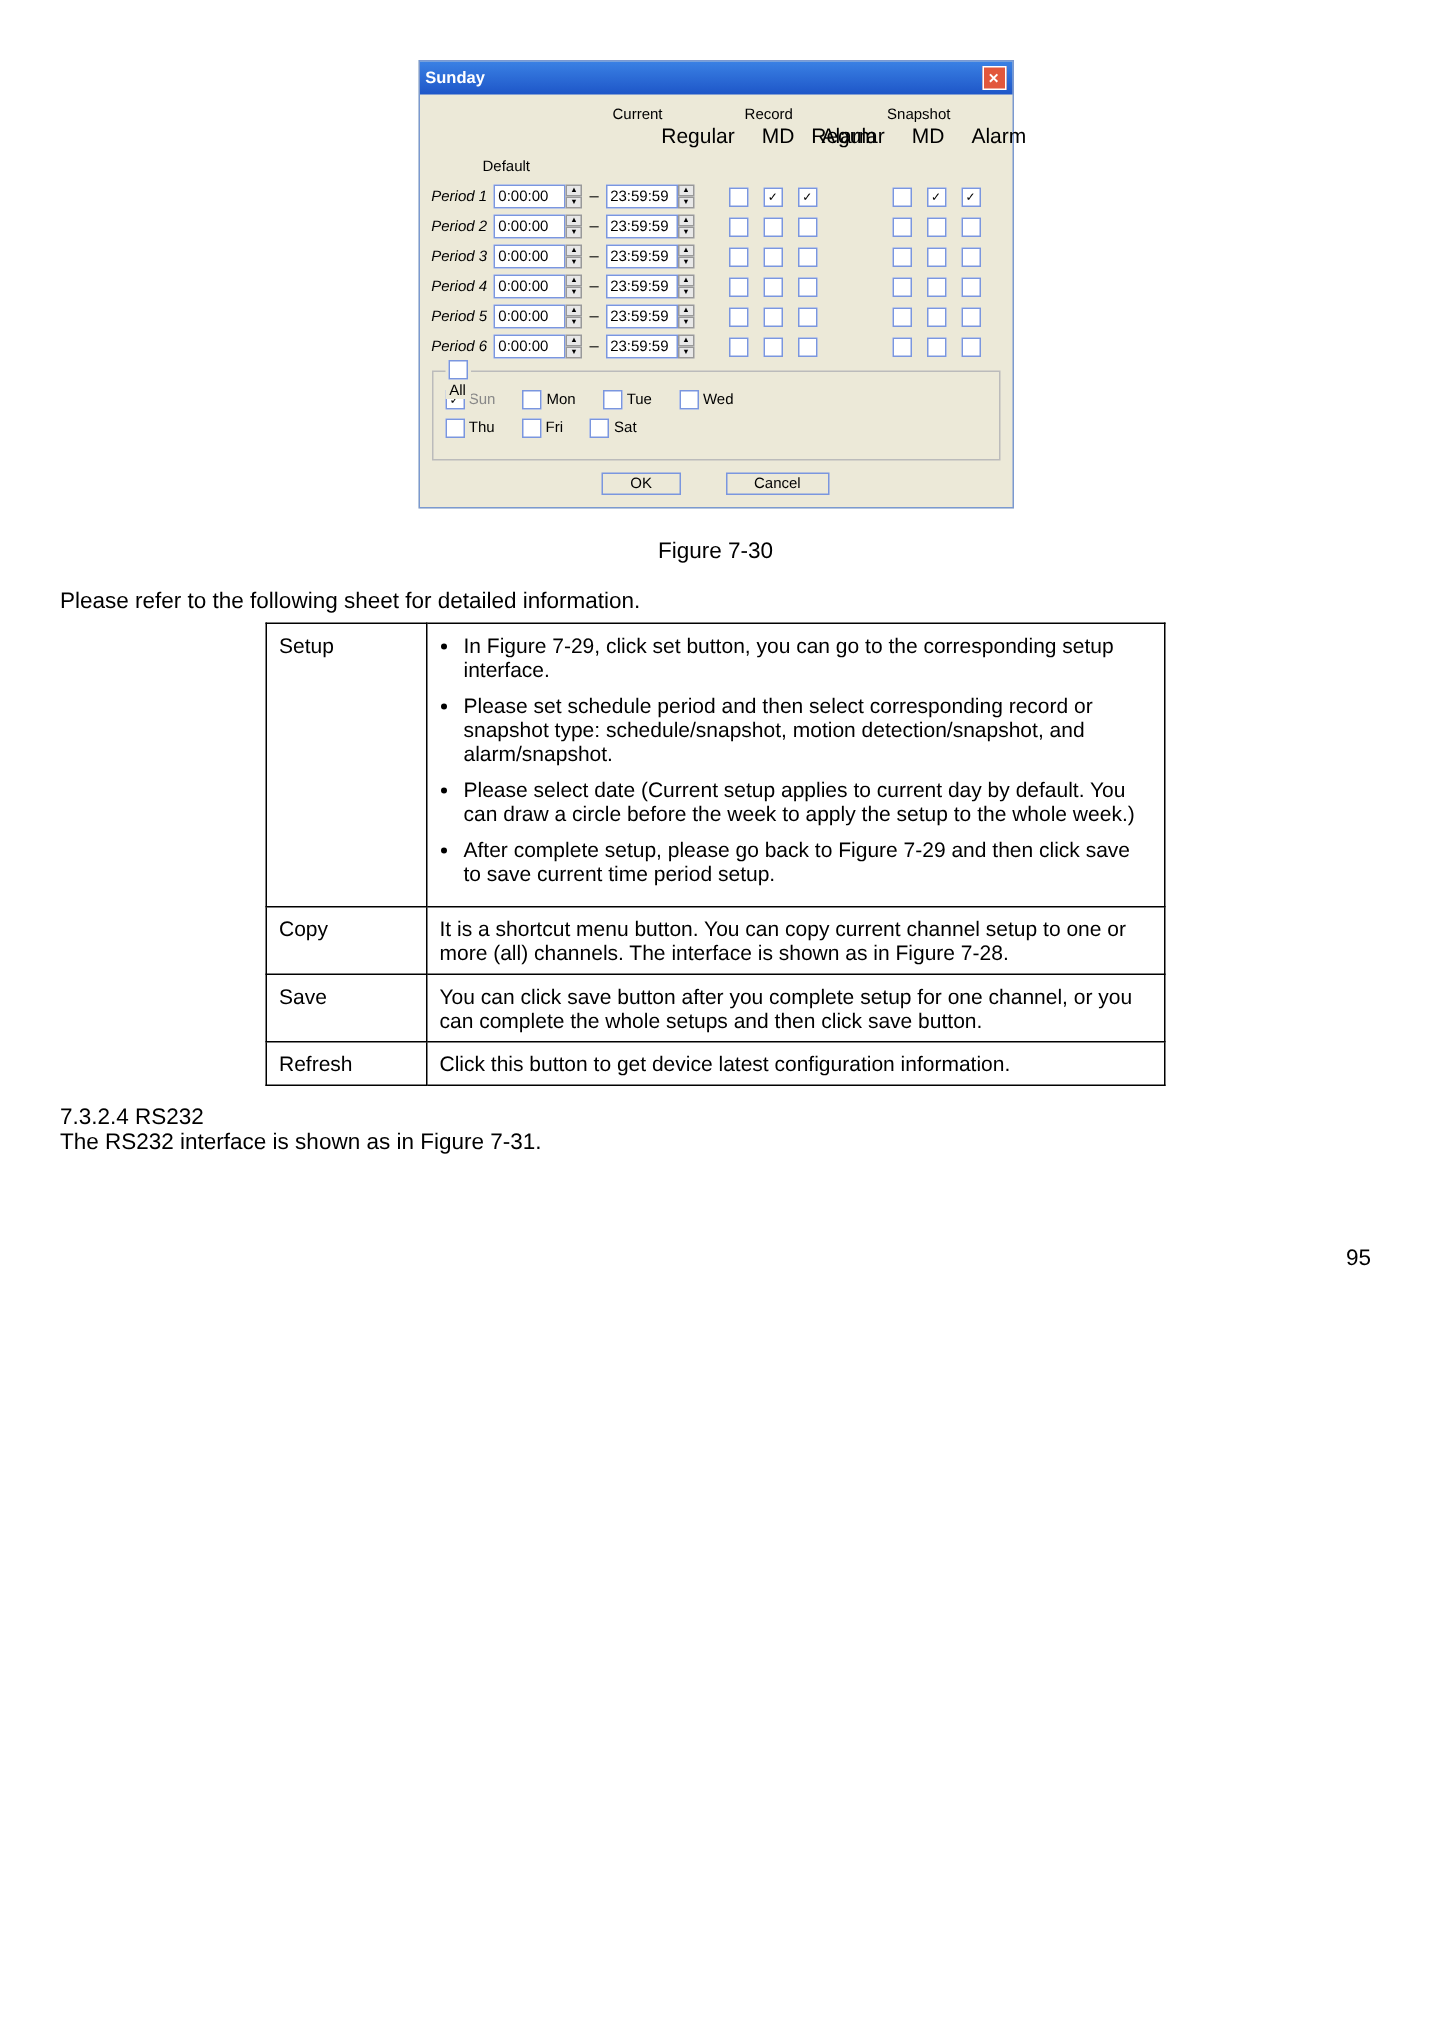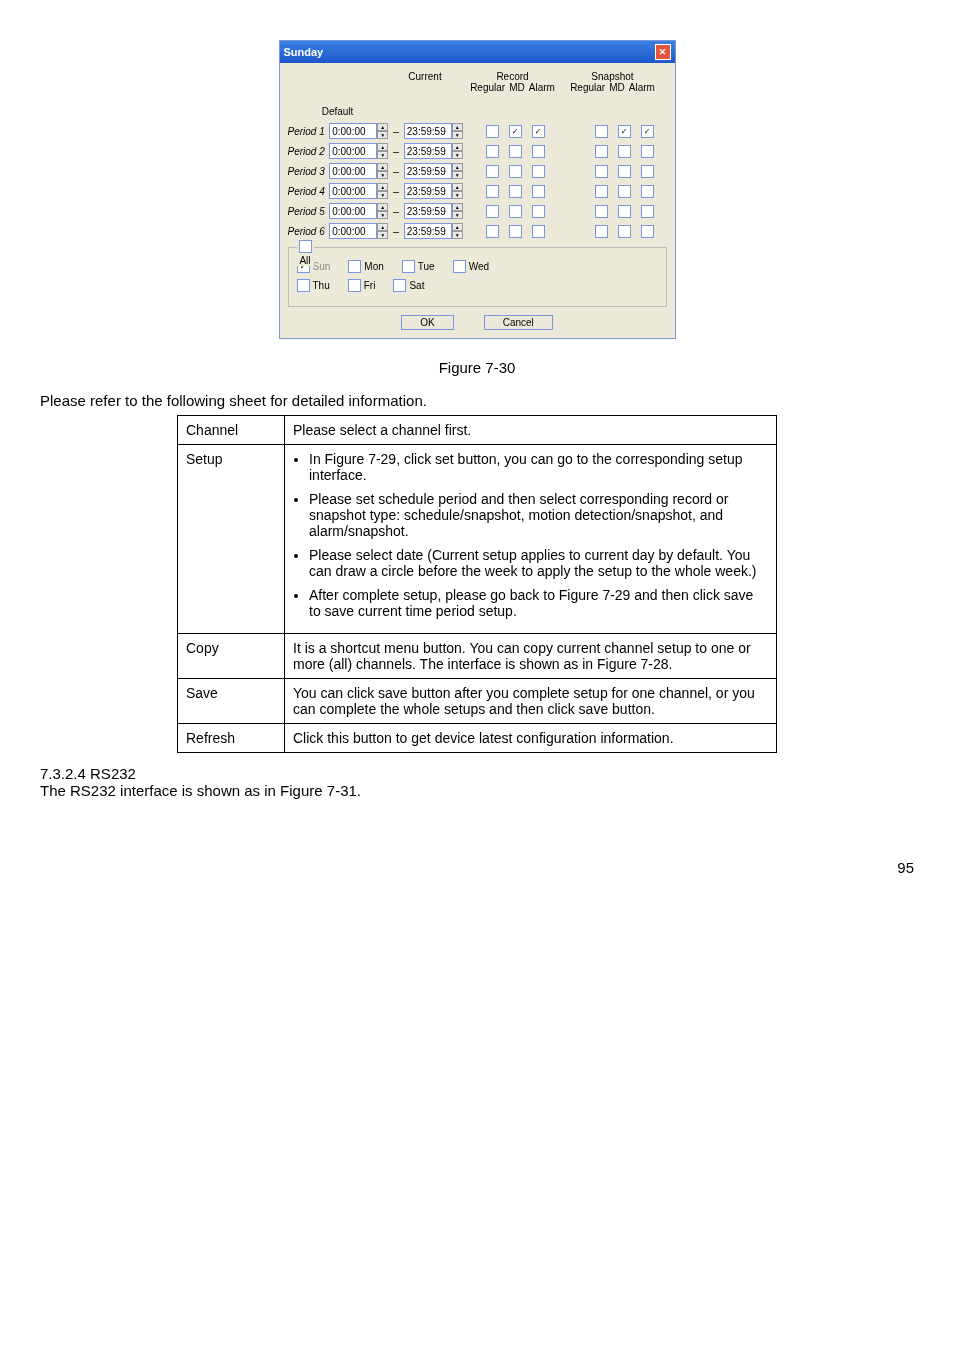--- a/index.html
+++ b/index.html
@@ -58,22 +58,22 @@
   .hdr-rec {
     width: 100px;
     text-align: center;
   }
   .hdr-snap {
     width: 100px;
     text-align: center;
   }
   .subhdr {
     display: flex;
-    font-size: 10px;
-    gap: 4px;
+    font-size: 14px;
+    gap: 18px;
     justify-content: center;
     text-align: center;
   }
   .prow {
     display: flex;
     align-items: center;
     margin-bottom: 4px;
     gap: 4px;
   }
   .plabel {
@@ -460,24 +460,20 @@
     </div>
   </div>
 </div>
 
 <div class="figcap">Figure 7-30</div>
 
 <div class="bodytext">Please refer to the following sheet for detailed information.</div>
 
 <table class="param">
   <tbody>
-  <tr>
-    <td class="pcol">Channel</td>
-    <td>Please select a channel first.</td>
-  </tr>
   <tr>
     <td class="pcol">Setup</td>
     <td>
       <ul class="bul">
         <li>In Figure 7-29, click set button, you can go to the corresponding setup interface.</li>
         <li>Please set schedule period and then select corresponding record or snapshot type: schedule/snapshot, motion detection/snapshot, and alarm/snapshot.</li>
         <li>Please select date (Current setup applies to current day by default. You can draw a circle before the week to apply the setup to the whole week.)</li>
         <li>After complete setup, please go back to Figure 7-29 and then click save to save current time period setup.</li>
       </ul>
     </td>

